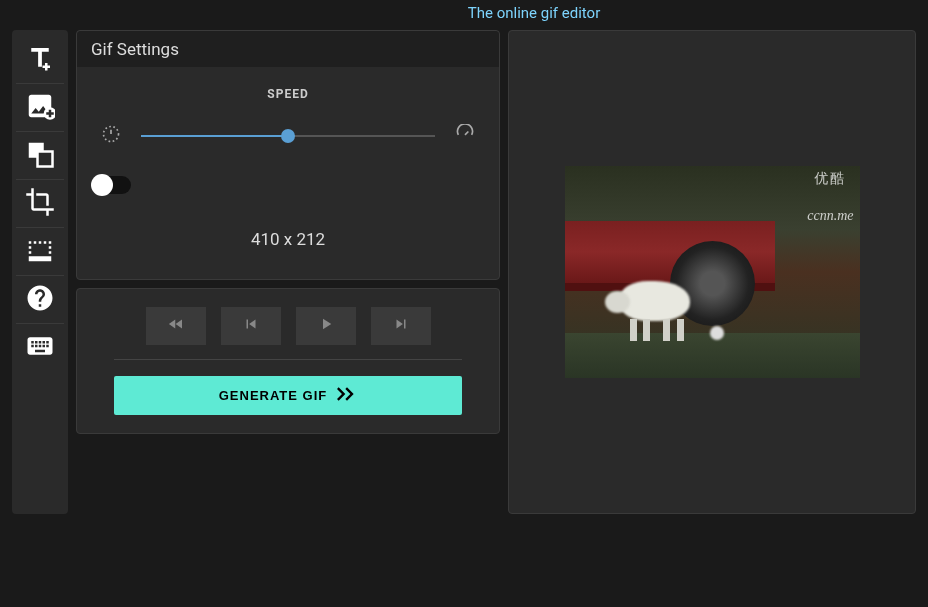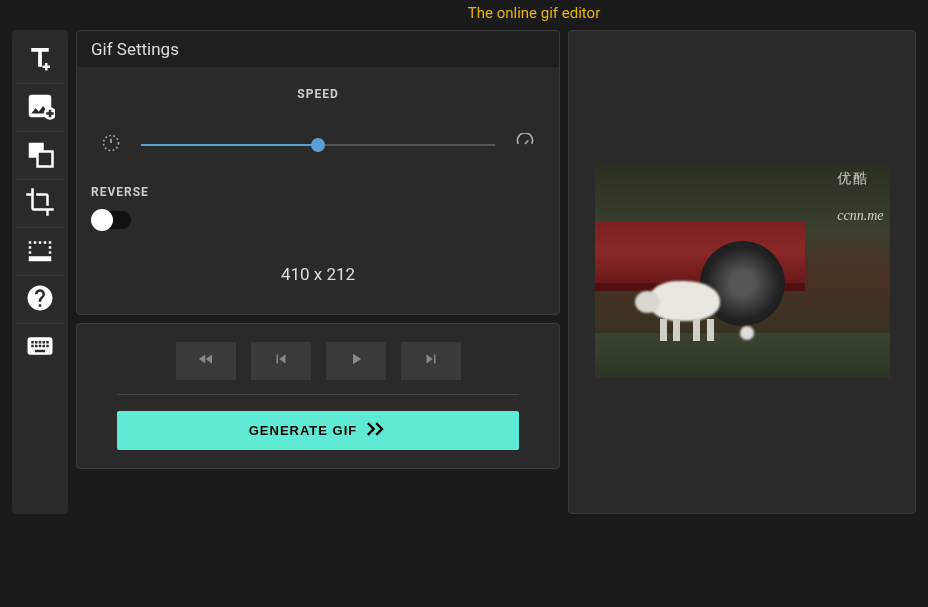--- a/index.html
+++ b/index.html
@@ -19,21 +19,21 @@
       text-align: center;
       padding: 2px 0 8px 0;
     }
     .logo {
       font-size: 32px;
       font-weight: 600;
       color: #fff;
     }
     .tagline {
       font-size: 15px;
-      color: #eab308;
+      color: #7dd3fc;
       margin-top: 2px;
       padding-left: 140px;
     }
     .main-container {
       display: flex;
       gap: 8px;
       padding: 0 12px;
     }
     .toolbar {
       background: #2a2a2a;
@@ -59,21 +59,21 @@
     }
     .tool-btn svg {
       width: 30px;
       height: 30px;
       fill: #fff;
     }
     .left-column {
       display: flex;
       flex-direction: column;
       gap: 8px;
-      width: 484px;
+      width: 424px;
     }
     .settings-panel {
       background: #2a2a2a;
       border-radius: 4px;
       border: 1px solid #3a3a3a;
     }
     .panel-header {
       background: #1f1f1f;
       padding: 8px 14px;
       font-size: 17px;
@@ -82,21 +82,21 @@
     }
     .panel-body {
       padding: 20px 14px 30px 14px;
     }
     .speed-label {
       text-align: center;
       font-size: 12px;
       font-weight: 700;
       letter-spacing: 1px;
       color: #ccc;
-      margin-bottom: 32px;
+      margin-bottom: 23px;
     }
     .slider-row {
       display: flex;
       align-items: center;
       gap: 20px;
       padding: 0 10px;
       margin-bottom: 28px;
     }
     .slider-track {
       flex: 1;
@@ -268,21 +268,21 @@
       bottom: 0;
       width: 7px;
       height: 22px;
       background: #d0d0c8;
       filter: blur(0.5px);
     }
     .watermark {
       position: absolute;
       right: 6px;
       top: 4px;
-      text-align: left;
+      text-align: center;
       color: rgba(255,255,255,0.75);
     }
     .wm-chinese {
       font-size: 14px;
       letter-spacing: 2px;
     }
     .wm-url {
       font-size: 14px;
       font-style: italic;
       font-family: Georgia, serif;
@@ -387,21 +387,20 @@
             <div class="slider-fill"></div>
             <div class="slider-thumb"></div>
           </div>
           <span>
             <svg width="20" height="20" viewBox="0 0 24 24" fill="none" stroke="#aaa" stroke-width="2">
                 <path d="M4 13 A9 9 0 1 1 20 13"></path>
                 <path d="M12 13 L16 9"></path>
               </svg>
           </span>
         </div>
-        <div class="reverse-label">REVERSE</div>
         <div class="toggle">
           <div class="toggle-thumb"></div>
         </div>
         <div class="dimensions">410 x 212</div>
       </div>
     </div>
 
     <div class="controls-panel">
       <div class="playback-row">
         <div class="play-btn">

